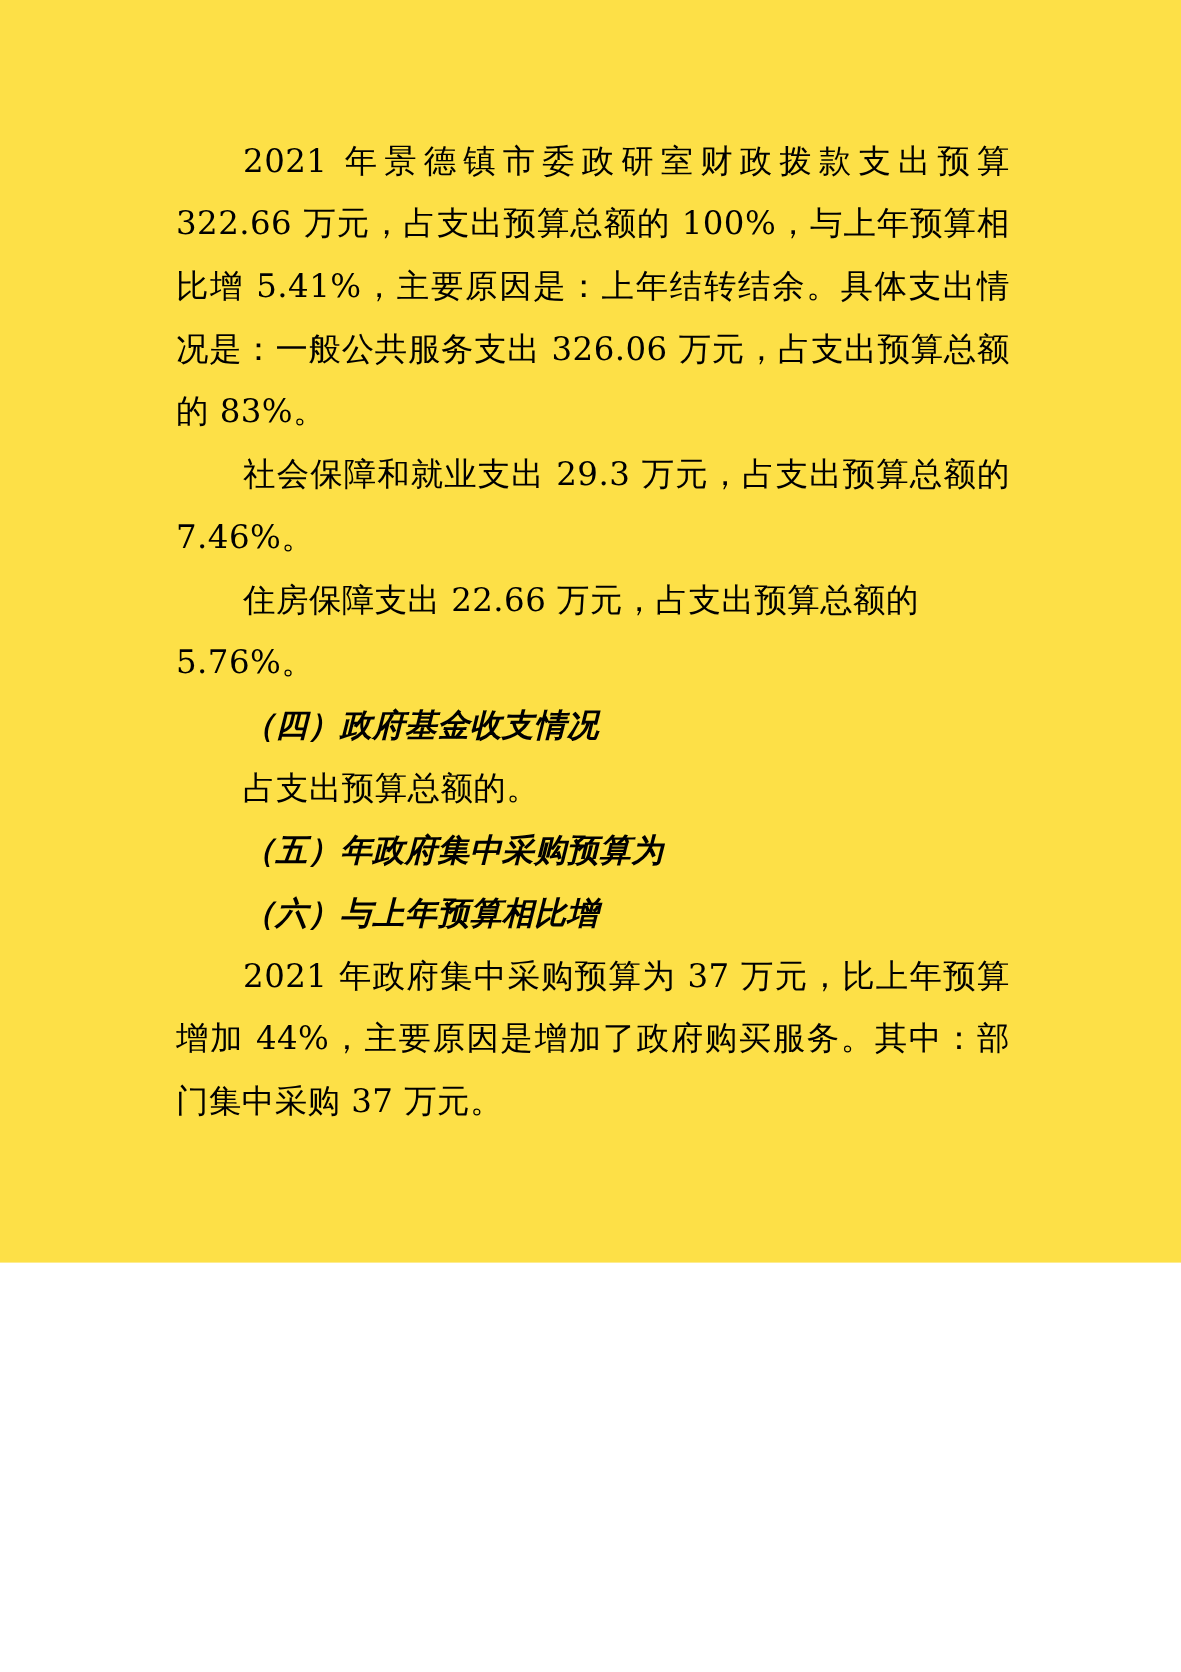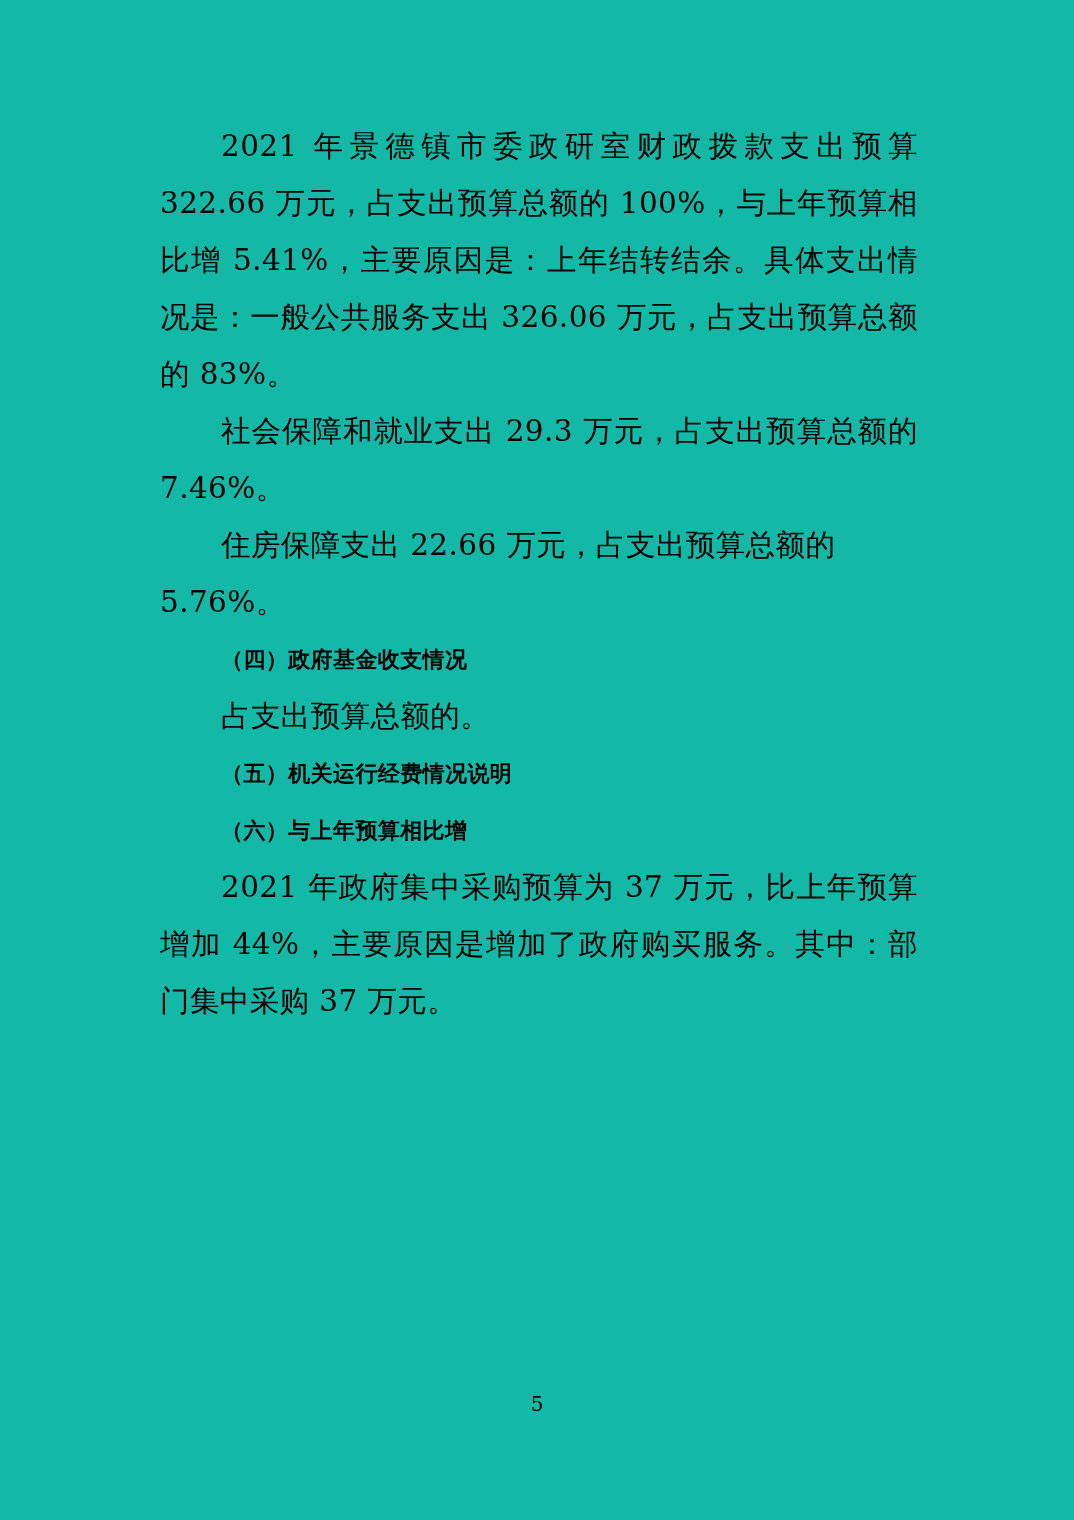--- a/index.html
+++ b/index.html
@@ -7,23 +7,23 @@
     padding: 0;
     background: #ffffff;
   }
   body {
     font-family: "DejaVu Serif", "Liberation Serif", serif;
     color: #000000;
   }
   .page {
     position: relative;
     width: 1074px;
-    height: 1520px;
+    height: 1148px;
     margin: 0 auto;
-    background: #14b8a6;
+    background: #fde047;
     overflow: hidden;
   }
   .content {
     position: absolute;
     left: 160px;
     top: 118px;
     width: 758px;
   }
   p.para {
     margin: 0 0 0 0;
@@ -32,25 +32,26 @@
     text-align: justify;
     text-justify: inter-ideograph;
     letter-spacing: 0.4px;
     text-indent: 61px;
   }
   p.para.nojust {
     text-align: left;
   }
   h3.heading {
     margin: 0;
-    font-size: 22px;
+    font-size: 29px;
     line-height: 57px;
     font-weight: bold;
     text-indent: 61px;
     letter-spacing: 0.4px;
+    font-style: italic;
   }
   .pagenum {
     position: absolute;
     left: 0;
     right: 0;
     top: 1392px;
     text-align: center;
     font-size: 20px;
     font-family: "DejaVu Serif", "Liberation Serif", serif;
     color: #000;
@@ -66,21 +67,21 @@
 
     <p class="para">社会保障和就业支出 29.3 万元，占支出预算总额的 7.46%。</p>
 
 
     <p class="para nojust">住房保障支出 22.66 万元，占支出预算总额的 5.76%。</p>
 
     <h3 class="heading">（四）政府基金收支情况</h3>
 
     <p class="para nojust">占支出预算总额的。</p>
 
-    <h3 class="heading">（五）机关运行经费情况说明</h3>
+    <h3 class="heading">（五）年政府集中采购预算为</h3>
 
 
     <h3 class="heading">（六）与上年预算相比增</h3>
 
     <p class="para">2021 年政府集中采购预算为 37 万元，比上年预算增加 44%，主要原因是增加了政府购买服务。其中：部门集中采购 37 万元。</p>
 
   </div>
 
   <div class="pagenum">5</div>
 </div>

